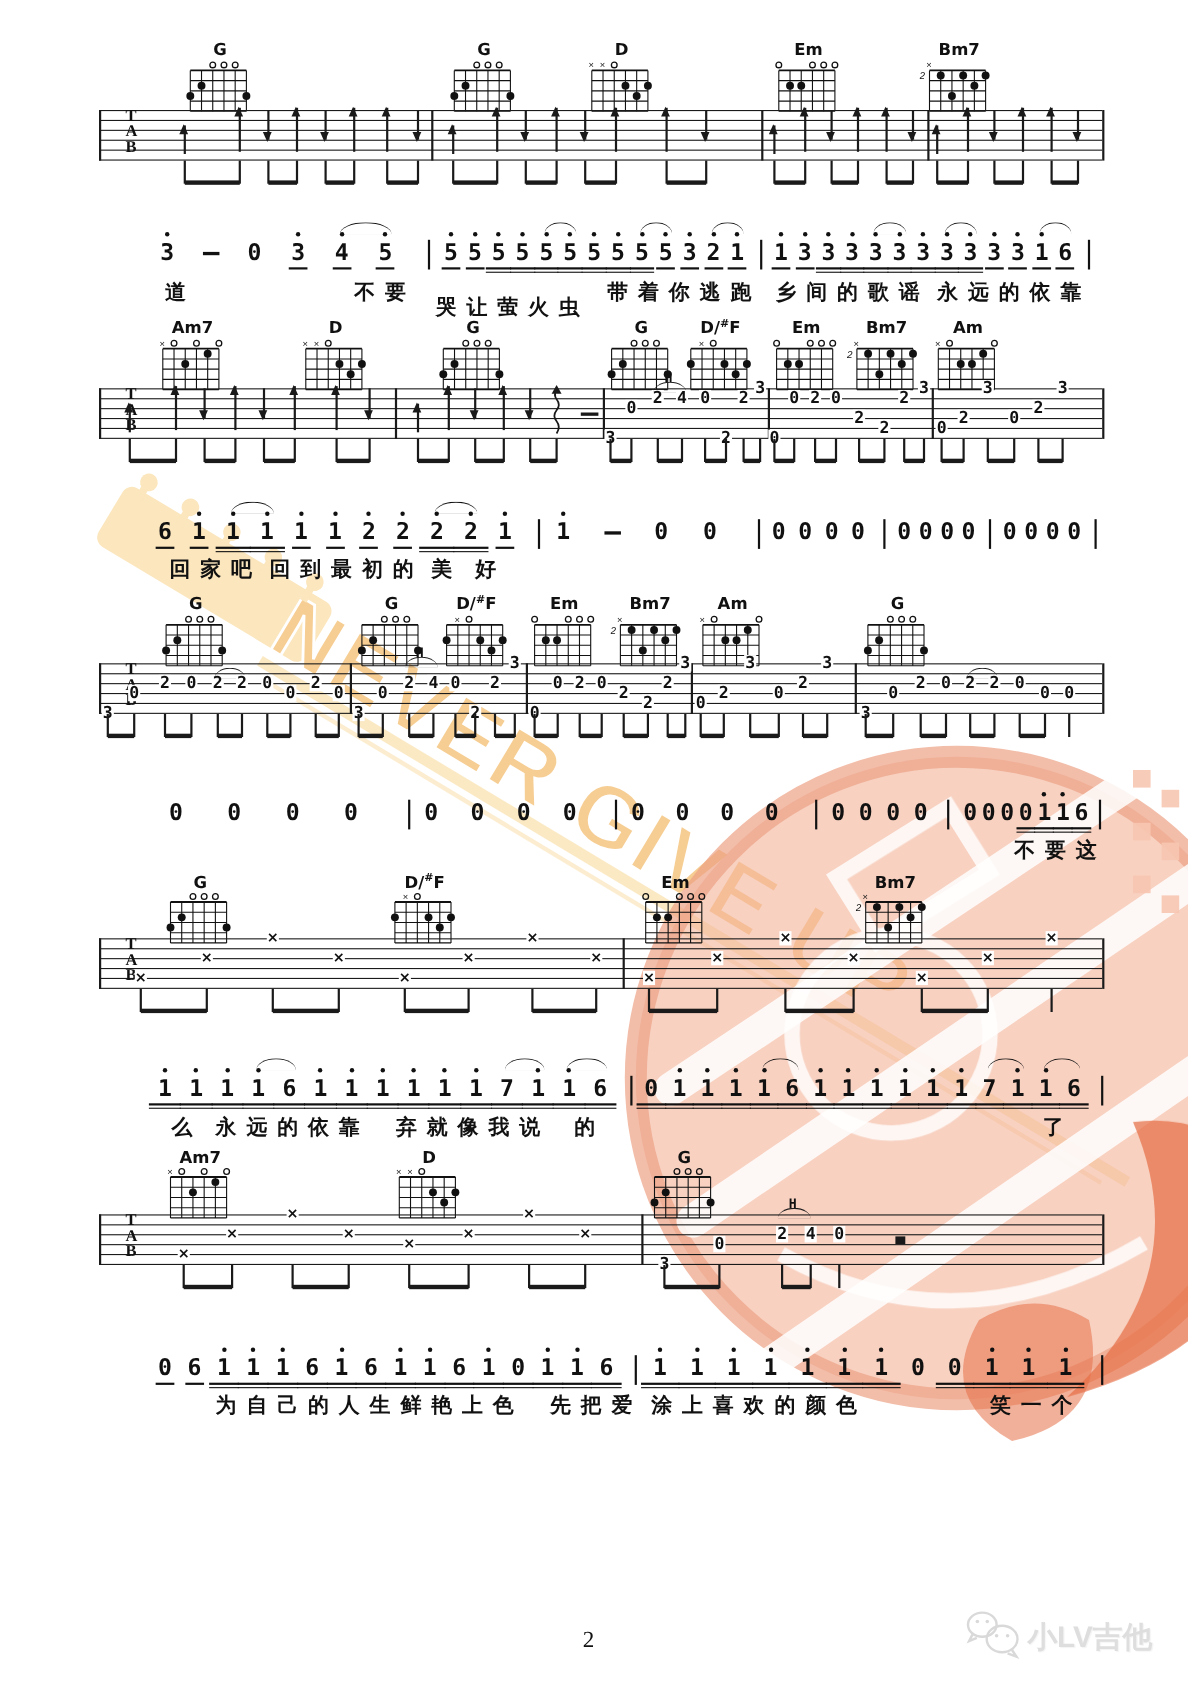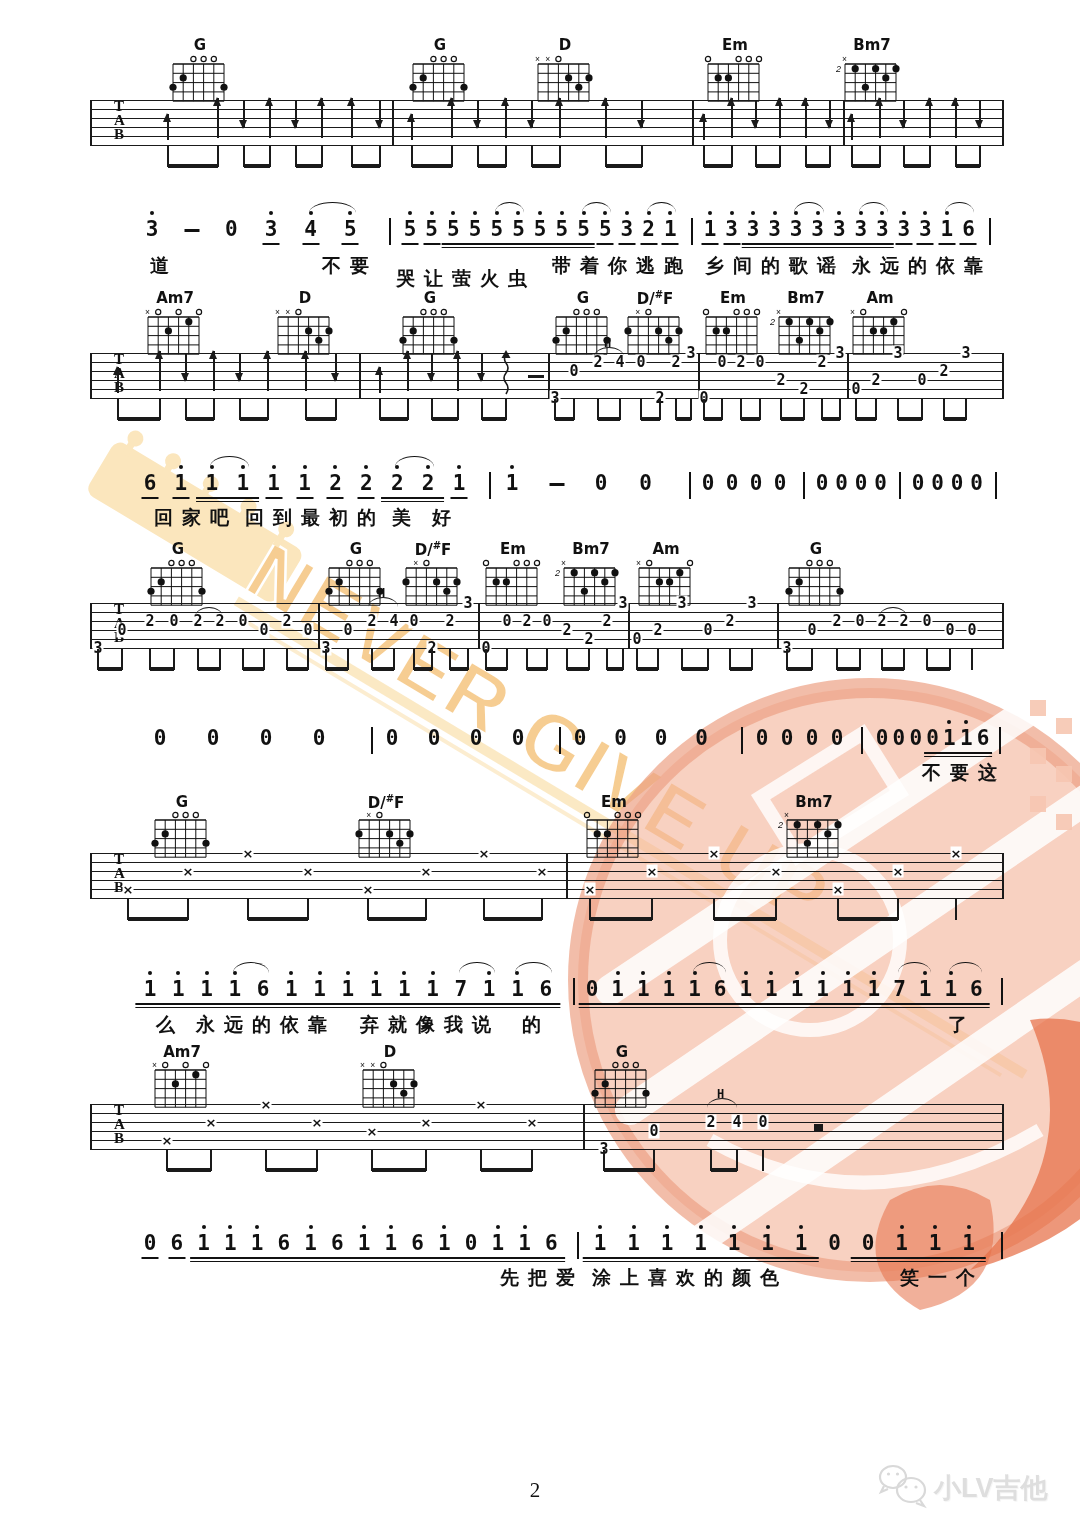--- a/index.html
+++ b/index.html
@@ -1549,20 +1549,21 @@
       <div class="lyricseg" style="left: 154px; top: 505px;">回家吧</div>
       <div class="lyricseg" style="left: 245px; top: 505px;">回到最初的</div>
       <div class="lyricseg" style="left: 392px; top: 505px;">美</div>
       <div class="lyricseg" style="left: 432px; top: 505px;">好</div>
       <div class="lyricseg" style="left: 922px; top: 760px;">不要这</div>
       <div class="lyricseg" style="left: 156px; top: 1012px;">么</div>
       <div class="lyricseg" style="left: 196px; top: 1012px;">永远的依靠</div>
       <div class="lyricseg" style="left: 360px; top: 1012px;">弃就像我说</div>
       <div class="lyricseg" style="left: 522px; top: 1012px;">的</div>
       <div class="lyricseg" style="left: 948px; top: 1012px;">了</div>
+      <div class="lyricseg" style="left: 196px; top: 1265px;">为自己的人生鲜艳上色</div>
       <div class="lyricseg" style="left: 500px; top: 1265px;">先把爱</div>
       <div class="lyricseg" style="left: 592px; top: 1265px;">涂上喜欢的颜色</div>
       <div class="lyricseg" style="left: 900px; top: 1265px;">笑一个</div>
     </div>
 
 
   <div id="page-num">2</div>
   <svg id="wechat" width="56" height="50" viewBox="0 0 56 50">
     <g stroke="#d9d9d9" stroke-width="2.2" fill="none">
       <ellipse cx="17" cy="15" rx="13" ry="11"></ellipse>

